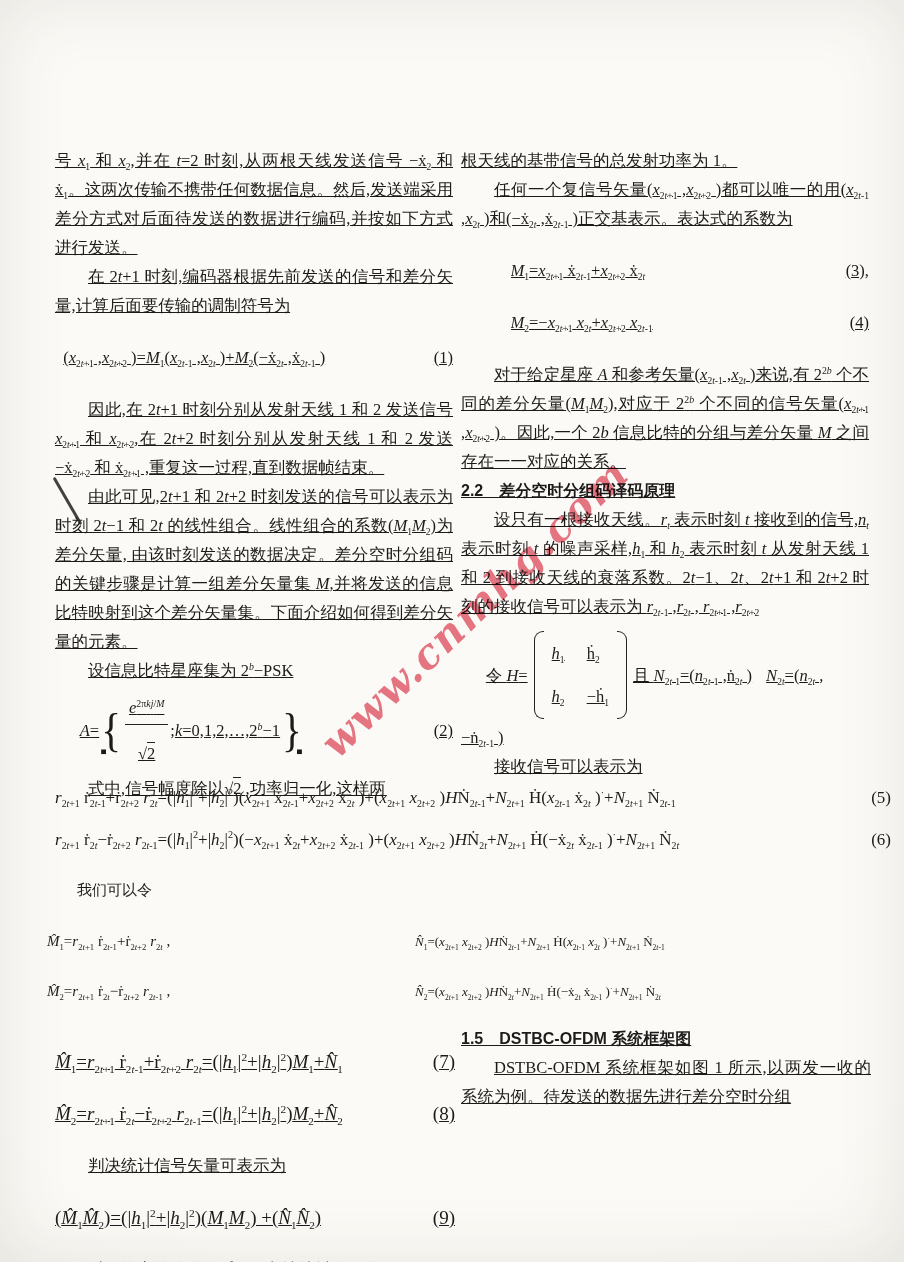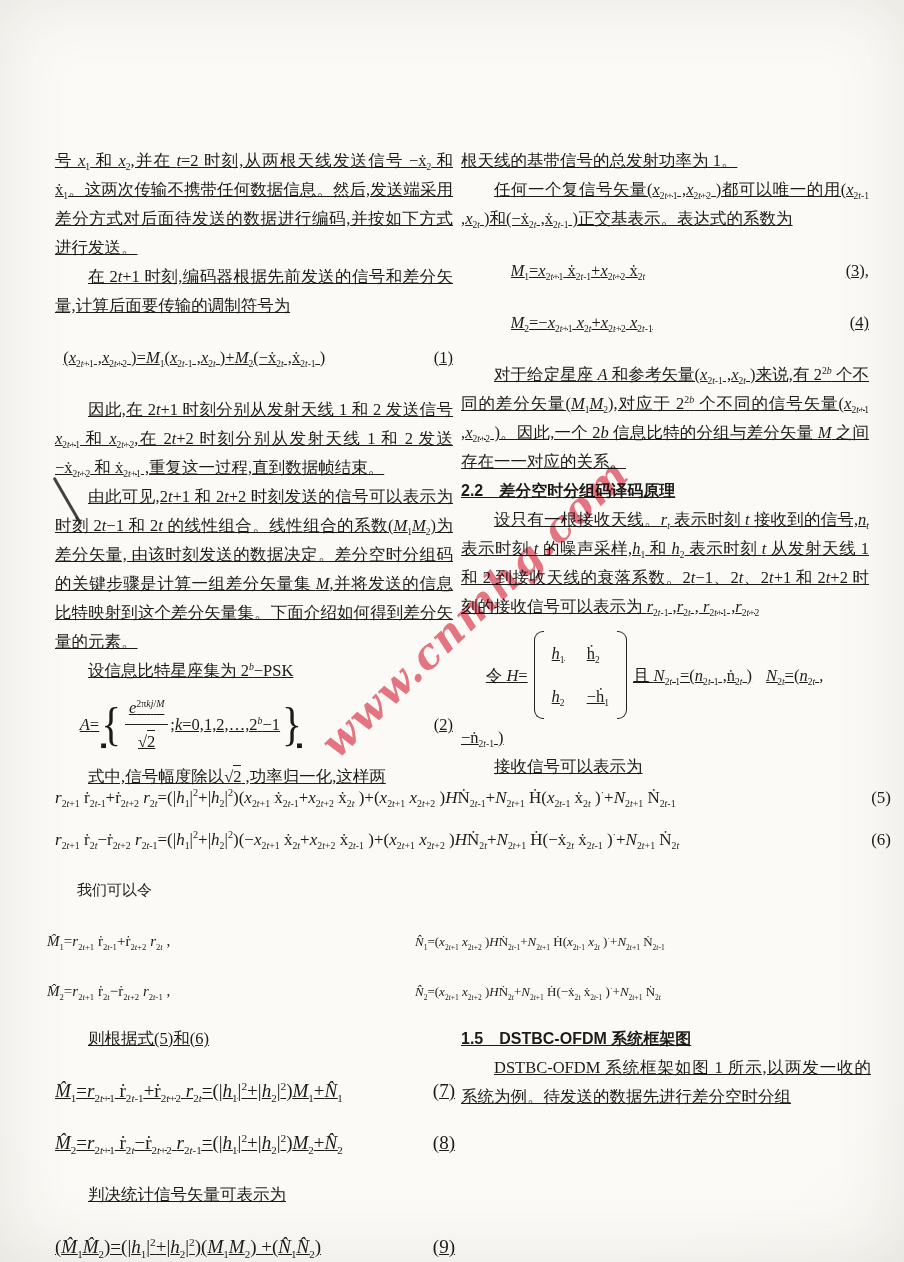--- a/index.html
+++ b/index.html
@@ -22,21 +22,21 @@
   .eqnum{margin-left:6px;flex:none;}
   sub{font-size:0.58em;line-height:0;}
   sup{font-size:0.6em;line-height:0;}
   i{font-family:"Liberation Serif","DejaVu Serif",serif;}
   .pad05{padding-left:0.5em;} .pad15{padding-left:1.5em;} .pad3{padding-left:3em;}
   .heading{font-family:"Liberation Sans","DejaVu Sans",sans-serif;font-weight:bold;
            font-size:16px;margin:6px 0 4px 0;text-indent:0;}
   
   .eq2row{display:flex;align-items:center;margin:8px 0 6px 0;}
   .brace{font-size:250%;font-weight:200;transform:scaleY(1.15);padding:0 2px;flex:none;}
-  .frac{display:inline-flex;flex-direction:column;align-items:center;vertical-align:middle;margin:0 2px;}
+  .frac{display:inline-flex;flex-direction:column;align-items:center;vertical-align:middle;margin:0 2px;gap:12px;}
   .frac .fnum{padding:0 4px 2px 4px;border-bottom:1.4px solid #222;}
   .frac .fden{padding-top:2px;}
   .ov{border-top:1.4px solid #222;padding-top:1px;}
   
   .matline{display:flex;align-items:center;margin:10px 0 4px 0;white-space:nowrap;}
   .mat{display:inline-flex;align-items:stretch;margin:0 6px;}
   .mbr{width:9px;border:1.7px solid #222;flex:none;}
   .mbl{border-right:none;border-radius:9px 0 0 9px;}
   .mbrr{border-left:none;border-radius:0 9px 9px 0;}
   .mcells{display:inline-grid;grid-template-columns:auto auto;column-gap:22px;row-gap:14px;
@@ -145,21 +145,20 @@
       <span class="mcol"><i>M̂</i><sub>1</sub>=<i>r</i><sub>2<i>t</i>+1</sub> ṙ<sub>2<i>t</i>-1</sub>+ṙ<sub>2<i>t</i>+2</sub> <i>r</i><sub>2<i>t</i></sub> ,</span>
       <span class="ncol"><i>N̂</i><sub>1</sub>=(<i>x</i><sub>2<i>t</i>+1</sub> <i>x</i><sub>2<i>t</i>+2</sub> )<i>H</i>Ṅ<sub>2<i>t</i>-1</sub>+<i>N</i><sub>2<i>t</i>+1</sub> Ḣ(<i>x</i><sub>2<i>t</i>-1</sub> <i>x</i><sub>2<i>t</i></sub> )<sup>·</sup>+<i>N</i><sub>2<i>t</i>+1</sub> Ṅ<sub>2<i>t</i>-1</sub></span>
     </div>
     <div class="midrow">
       <span class="mcol"><i>M̂</i><sub>2</sub>=<i>r</i><sub>2<i>t</i>+1</sub> ṙ<sub>2<i>t</i></sub>−ṙ<sub>2<i>t</i>+2</sub> <i>r</i><sub>2<i>t</i>-1</sub> ,</span>
       <span class="ncol"><i>N̂</i><sub>2</sub>=(<i>x</i><sub>2<i>t</i>+1</sub> <i>x</i><sub>2<i>t</i>+2</sub> )<i>H</i>Ṅ<sub>2<i>t</i></sub>+<i>N</i><sub>2<i>t</i>+1</sub> Ḣ(−ẋ<sub>2<i>t</i></sub> ẋ<sub>2<i>t</i>-1</sub> )<sup>·</sup>+<i>N</i><sub>2<i>t</i>+1</sub> Ṅ<sub>2<i>t</i></sub></span>
     </div>
   </div>
 
   <div class="col bot-left">
-    <p class="t ind">则根据式(5)和(6)</p>
     <div class="eq">
       <span class="body"><i>M̂</i><sub>1</sub>=<i>r</i><sub>2<i>t</i>+1</sub> ṙ<sub>2<i>t</i>-1</sub>+ṙ<sub>2<i>t</i>+2</sub> <i>r</i><sub>2<i>t</i></sub>=(|<i>h</i><sub>1</sub>|<sup>2</sup>+|<i>h</i><sub>2</sub>|<sup>2</sup>)<i>M</i><sub>1</sub>+<i>N̂</i><sub>1</sub></span>
       <span class="eqnum">(7)</span>
     </div>
     <div class="eq">
       <span class="body"><i>M̂</i><sub>2</sub>=<i>r</i><sub>2<i>t</i>+1</sub> ṙ<sub>2<i>t</i></sub>−ṙ<sub>2<i>t</i>+2</sub> <i>r</i><sub>2<i>t</i>-1</sub>=(|<i>h</i><sub>1</sub>|<sup>2</sup>+|<i>h</i><sub>2</sub>|<sup>2</sup>)<i>M</i><sub>2</sub>+<i>N̂</i><sub>2</sub></span>
       <span class="eqnum">(8)</span>
     </div>
     <p class="t ind">判决统计信号矢量可表示为</p>
     <div class="eq">

